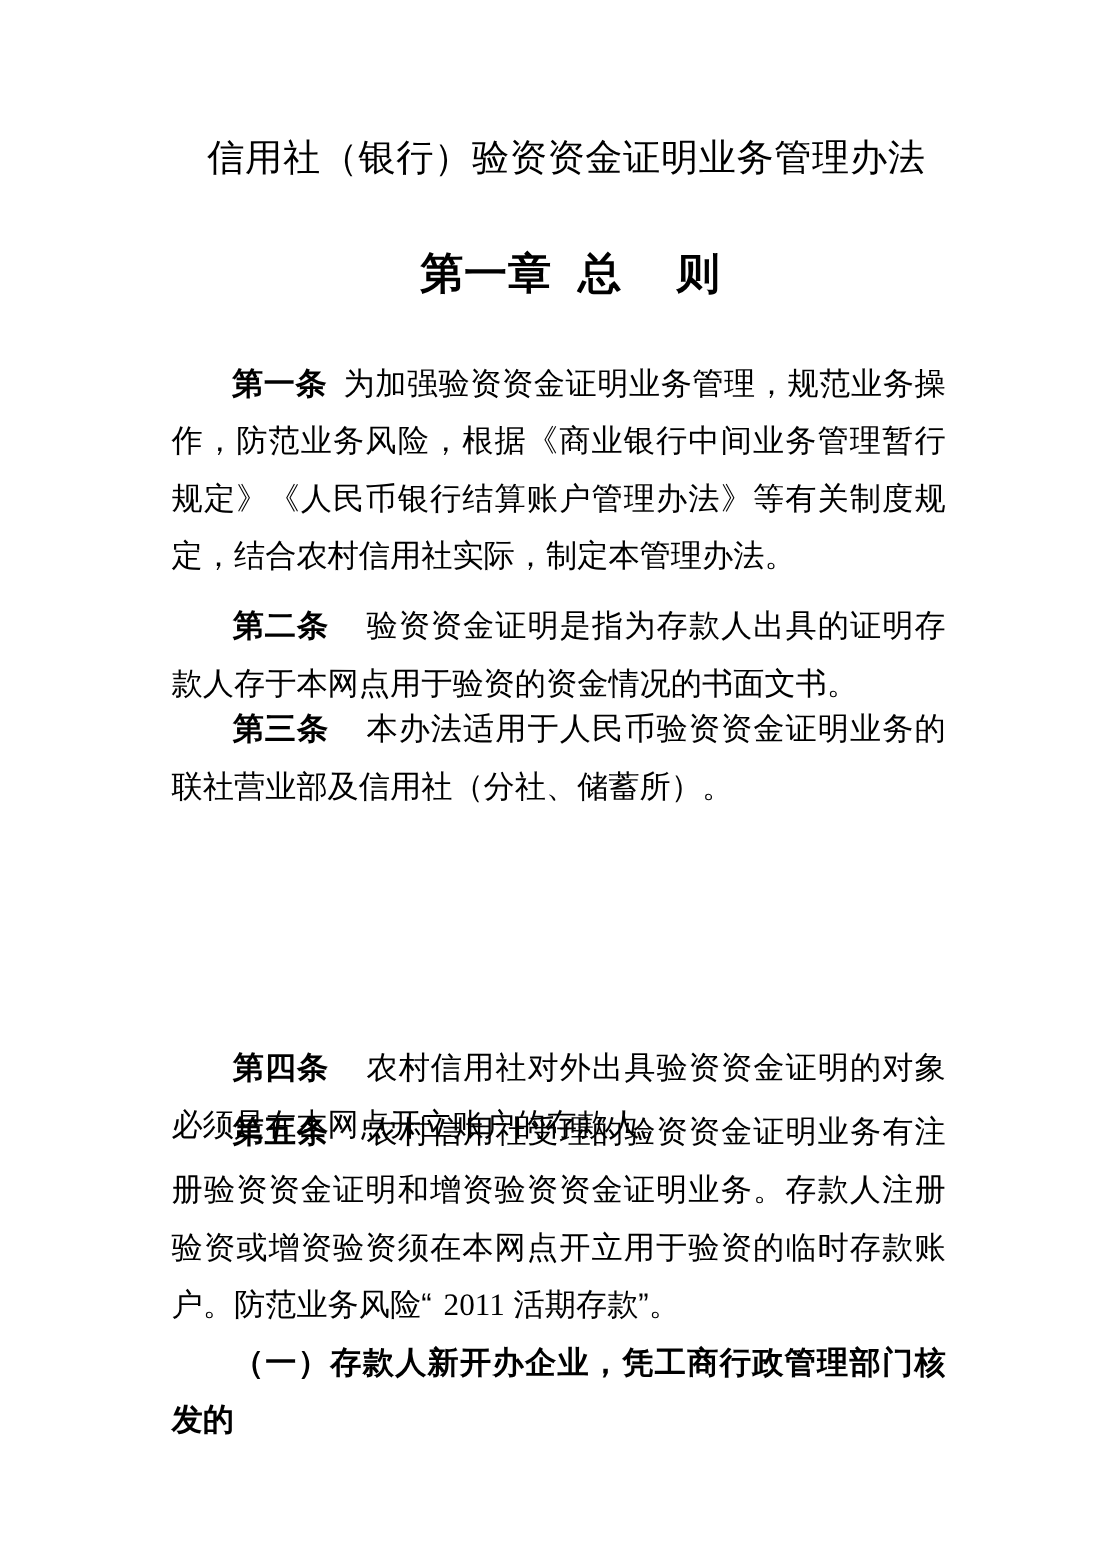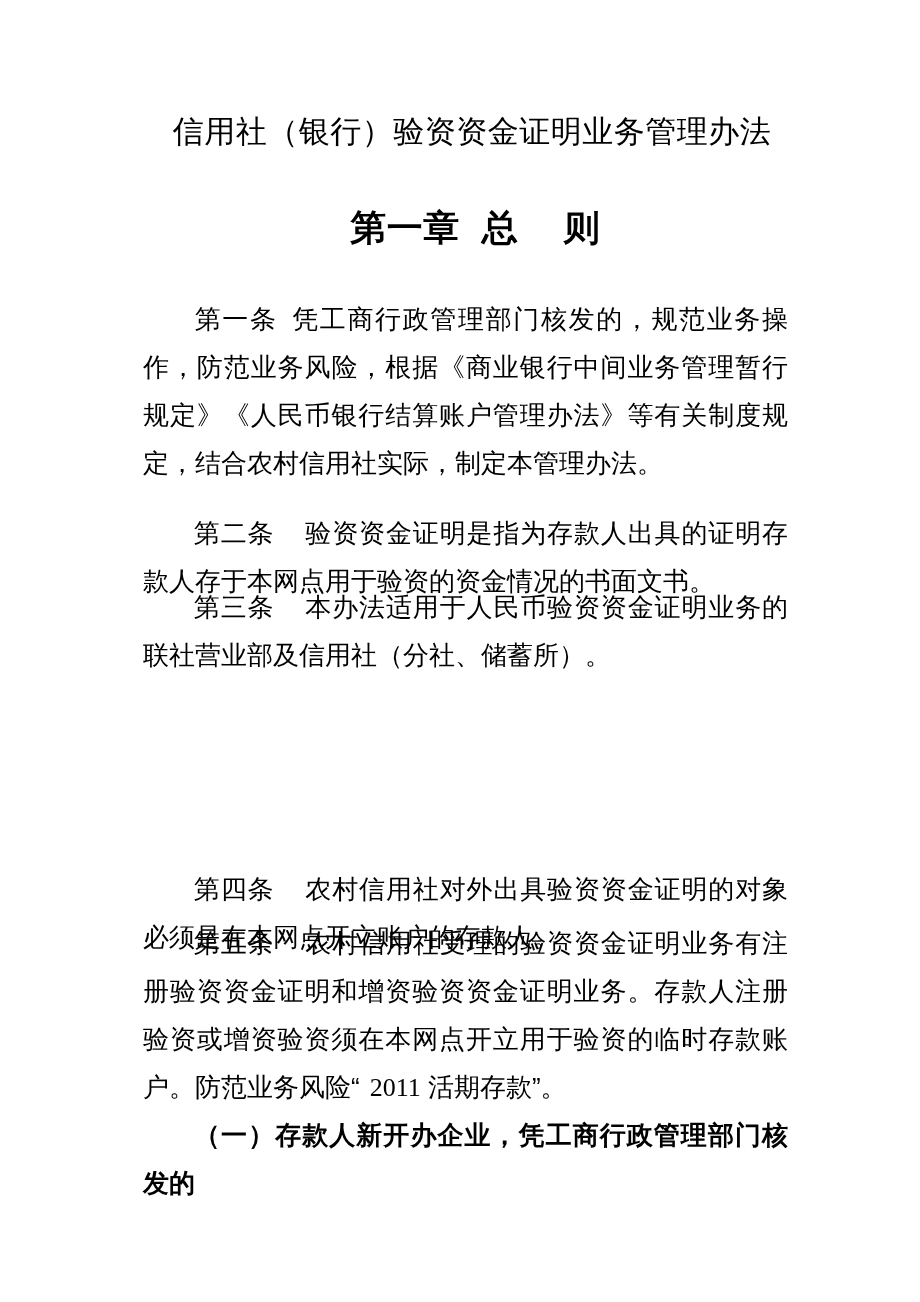--- a/index.html
+++ b/index.html
@@ -70,21 +70,21 @@
     left: 0;
     width: 645px;
     margin: 0;
     font-size: 26px;
     line-height: 48px;
     text-align: justify;
     text-justify: inter-character;
     text-align-last: left;
   }
   .para .marker {
-    font-weight: normal;
+    font-weight: bold;
   }
   .para .gap1 { display: inline-block; width: 13px; }
   .para .gap2 { display: inline-block; width: 30px; }
   .para .indent { display: inline-block; width: 50px; }
   .para .num-latin {
     font-family: "Liberation Serif", "DejaVu Serif", serif;
     letter-spacing: 0px;
     margin-left: 10px;
   }
 </style>
@@ -96,24 +96,24 @@
   <div class="doc-title">信用社（银行）验资资金证明业务管理办法</div>
 
   <div class="chapter" id="chapter-1">
     <span class="ch-num">第一章</span><span class="ch-gap"></span><span class="ch-name spaced">总 则</span>
   </div>
 
 
   <div class="body-block">
 
     <p class="para" style="top:295px;">
-      <span class="indent"></span><span class="marker">第一条</span><span class="gap1"></span><span>凭工商行政管理部门核发的，规范业务操作，防范业务风险，根据《商业银行中间业务管理暂行规定》《人民币银行结算账户管理办法》等有关制度规定，结合农村信用社实际，制定本管理办法。</span>
+      <span class="indent"></span><span class="marker">第一条</span><span class="gap1"></span><span>为加强验资资金证明业务管理，规范业务操作，防范业务风险，根据《商业银行中间业务管理暂行规定》《人民币银行结算账户管理办法》等有关制度规定，结合农村信用社实际，制定本管理办法。</span>
     </p>
 
-    <p class="para" style="top:509px;">
+    <p class="para" style="top:497px;">
       <span class="indent"></span><span class="marker">第二条</span><span class="gap2"></span><span>验资资金证明是指为存款人出具的证明存款人存于本网点用于验资的资金情况的书面文书。</span>
     </p>
 
     <p class="para" style="top:583px;">
       <span class="indent"></span><span class="marker">第三条</span><span class="gap2"></span><span>本办法适用于人民币验资资金证明业务的联社营业部及信用社（分社、储蓄所）。</span>
     </p>
 
     <p class="para" style="top:865px;">
       <span class="indent"></span><span class="marker">第四条</span><span class="gap2"></span><span>农村信用社对外出具验资资金证明的对象必须是在本网点开立账户的存款人。</span>
     </p>

